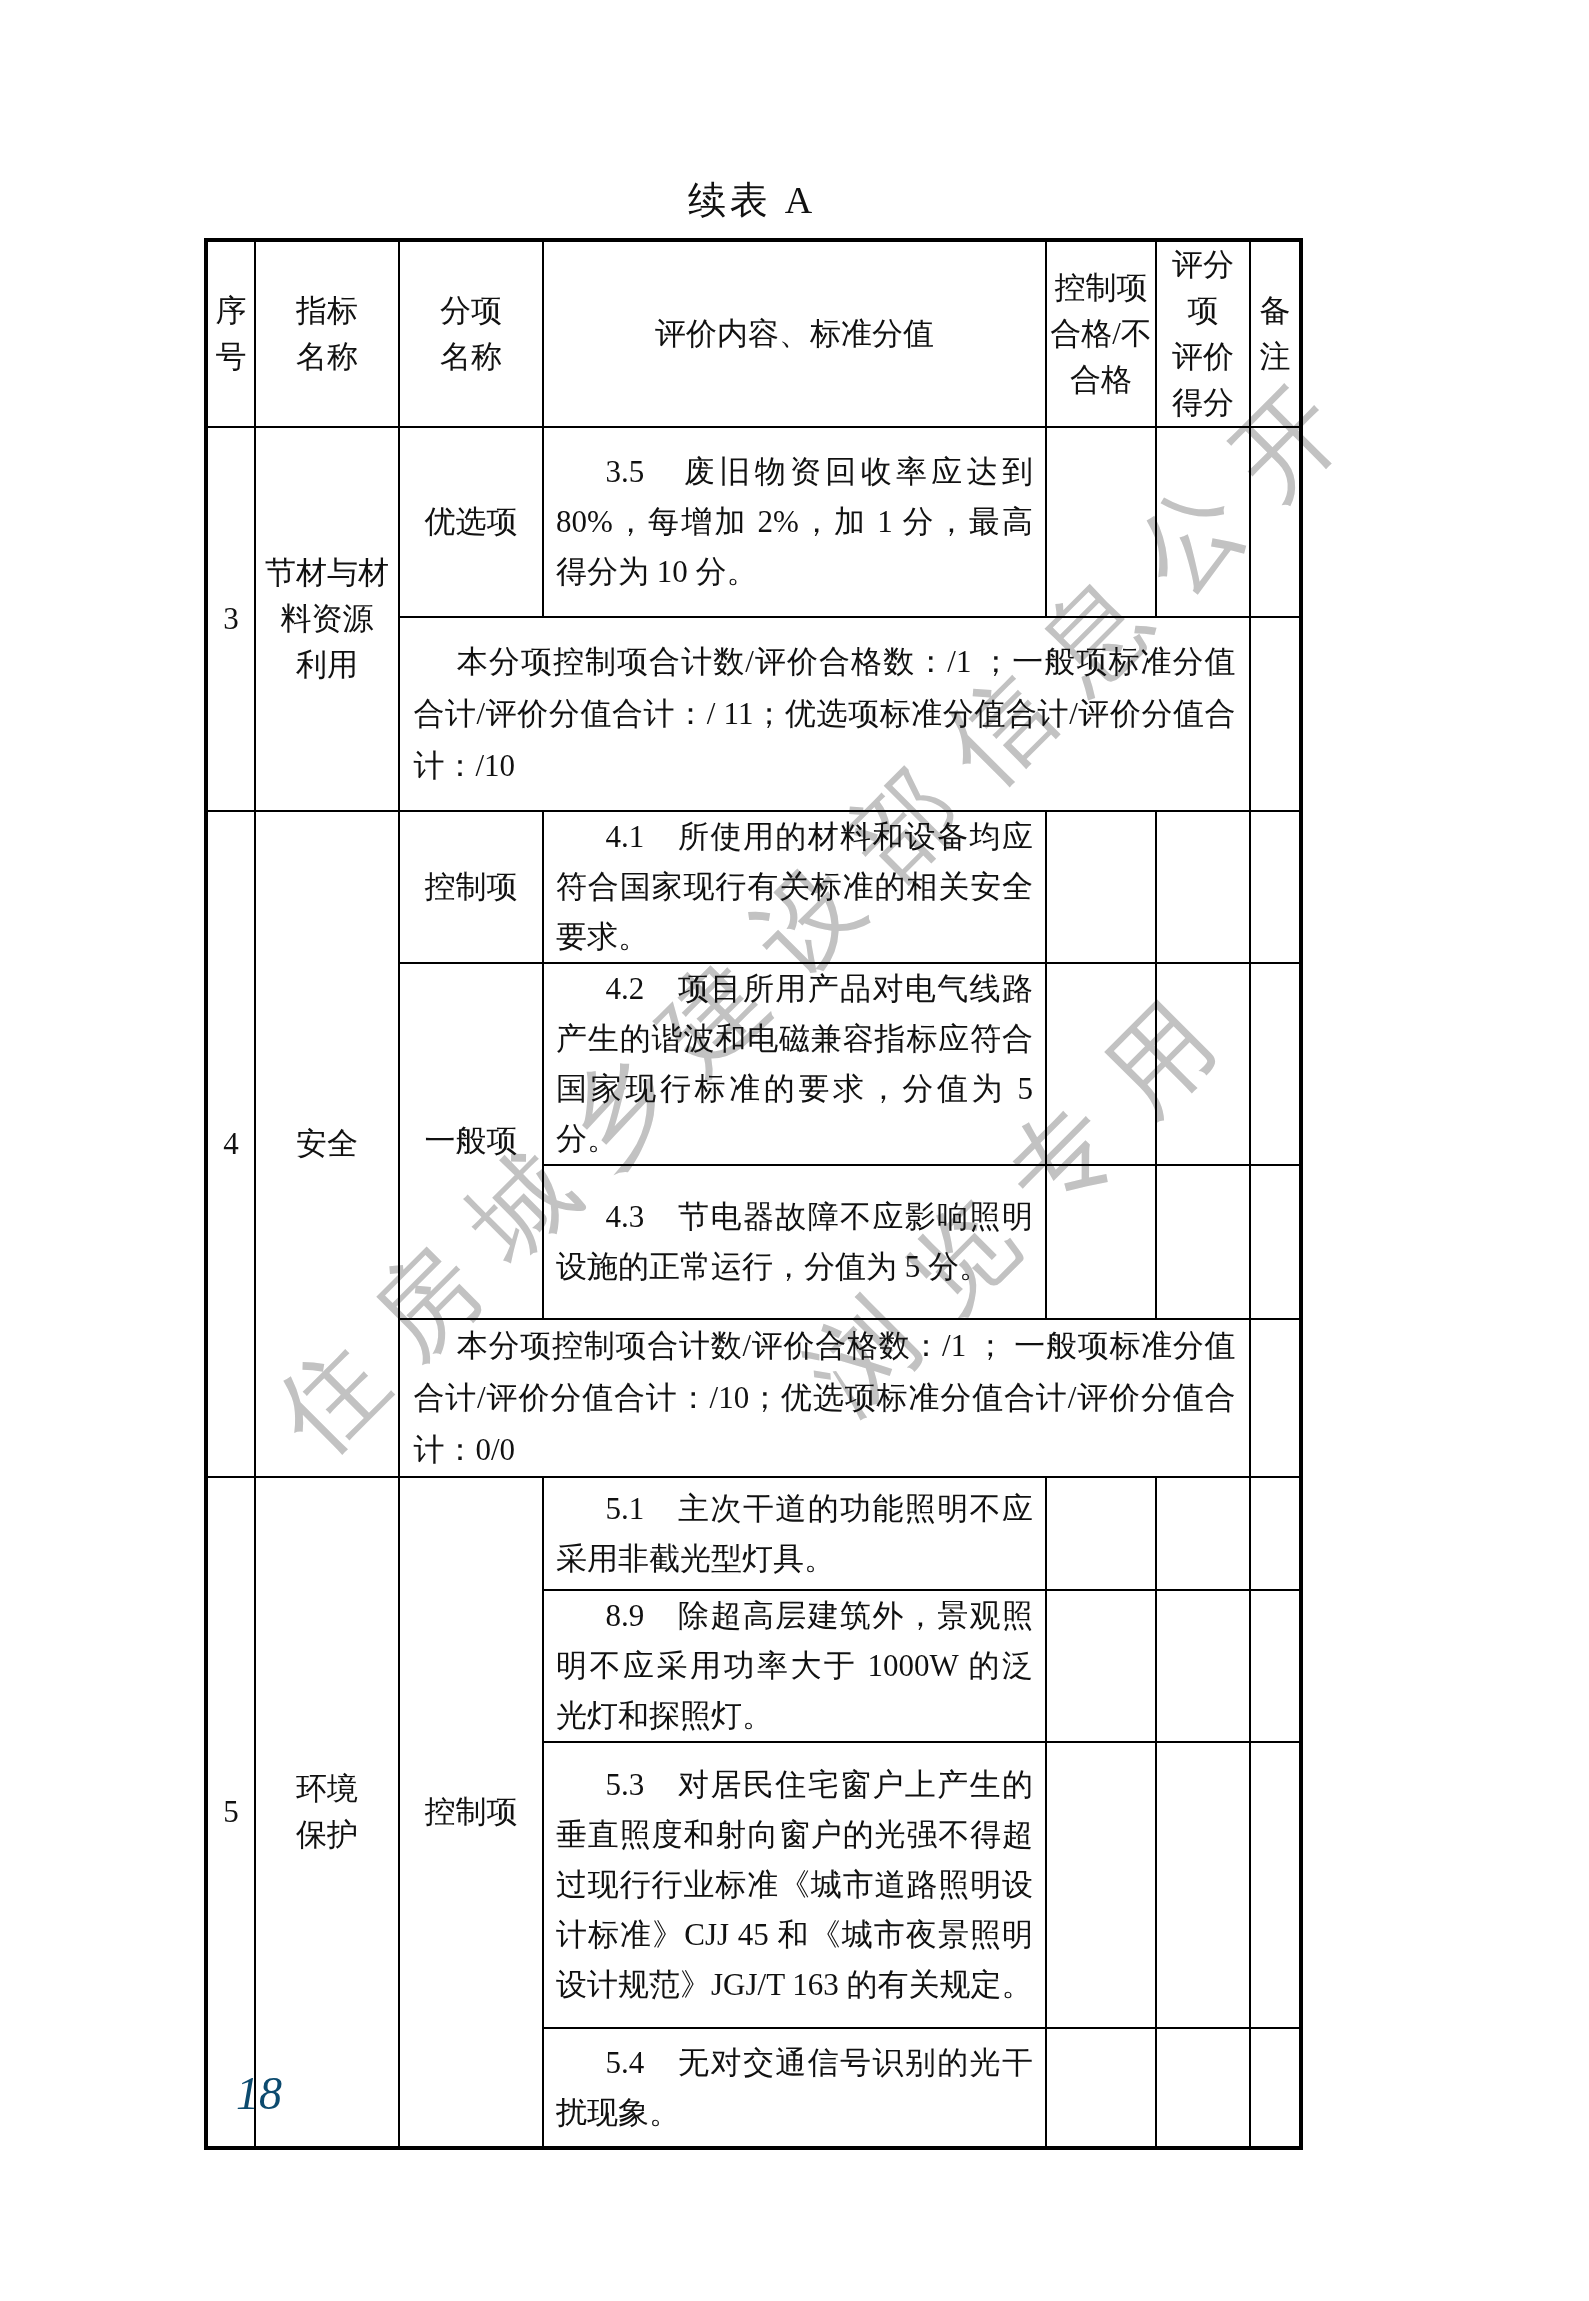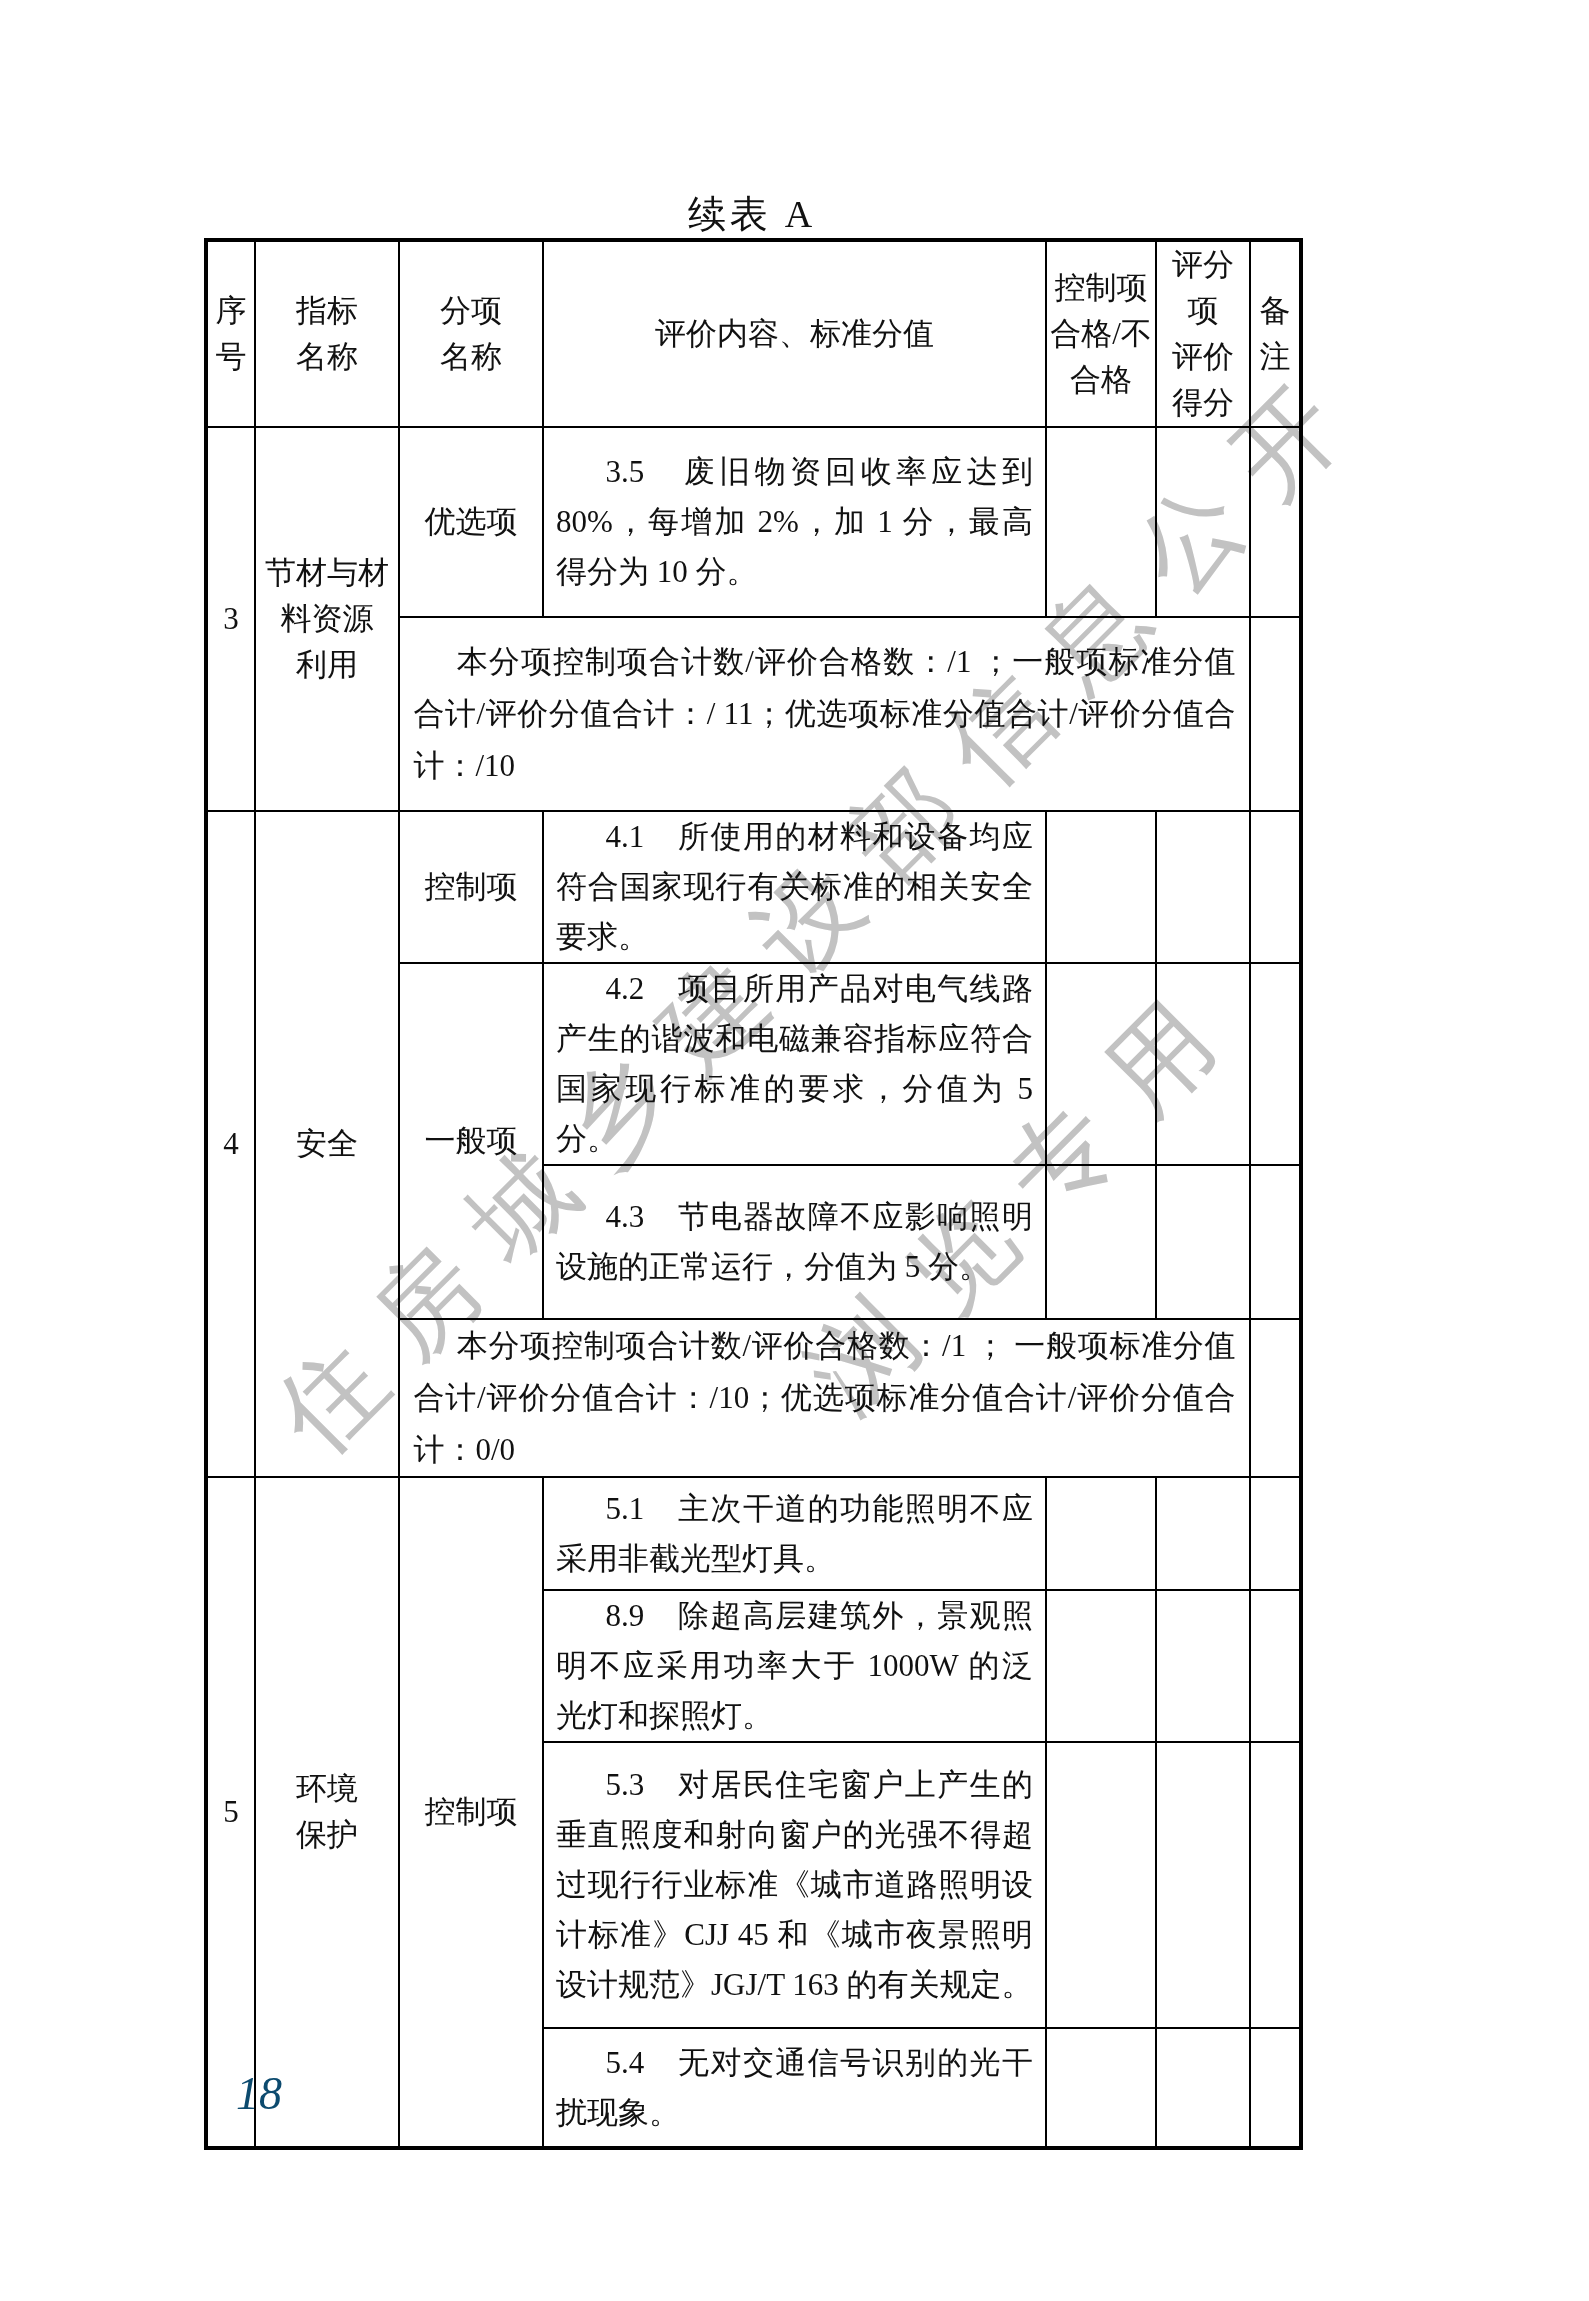--- a/index.html
+++ b/index.html
@@ -13,21 +13,21 @@
     position:absolute;z-index:0;white-space:nowrap;
     font-size:102px;letter-spacing:33px;color:#c2c2c2;
     transform:rotate(-45deg);transform-origin:0 50%;
     font-family:"Liberation Serif","DejaVu Serif",serif;
     user-select:none;
   }
   .wm1{left:296px;top:1366px;}
   .wm2{left:828px;top:1324px;letter-spacing:38px;}
   
   .doc-title{
-    position:absolute;z-index:2;left:204px;top:189px;width:1096px;
+    position:absolute;z-index:2;left:204px;top:175px;width:1096px;
     text-align:center;font-size:38px;letter-spacing:3.8px;
   }
   
   .page-num{
     position:absolute;z-index:2;left:236px;top:2067px;
     font-size:46px;font-style:italic;color:#0c4a6e;
     font-family:"Liberation Serif","DejaVu Serif",serif;
   }
   
   .tbl-wrap{position:absolute;z-index:1;left:204px;top:238px;}

